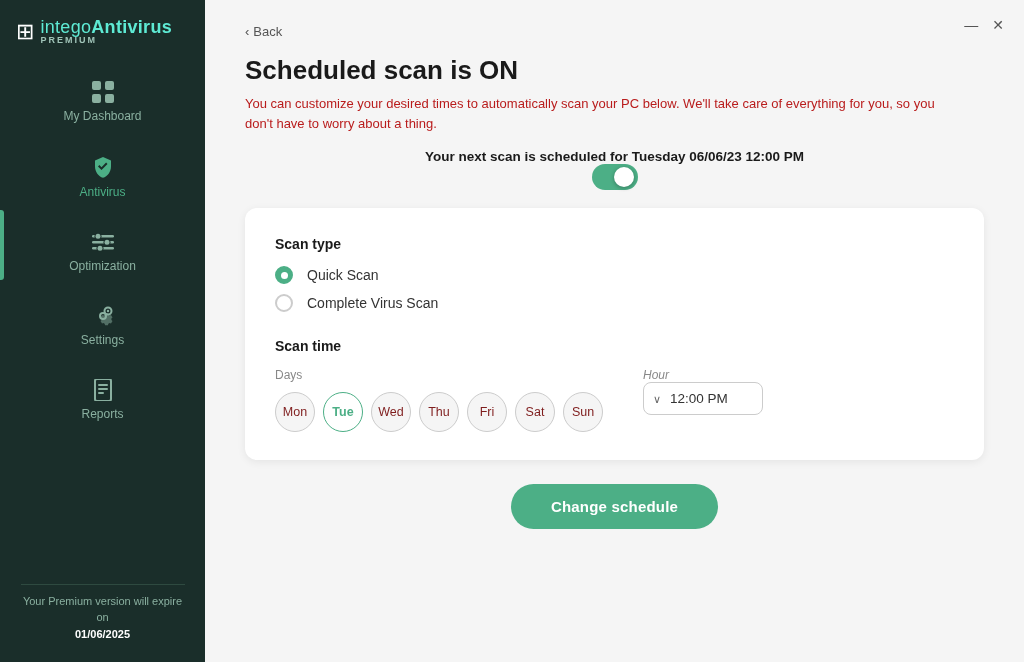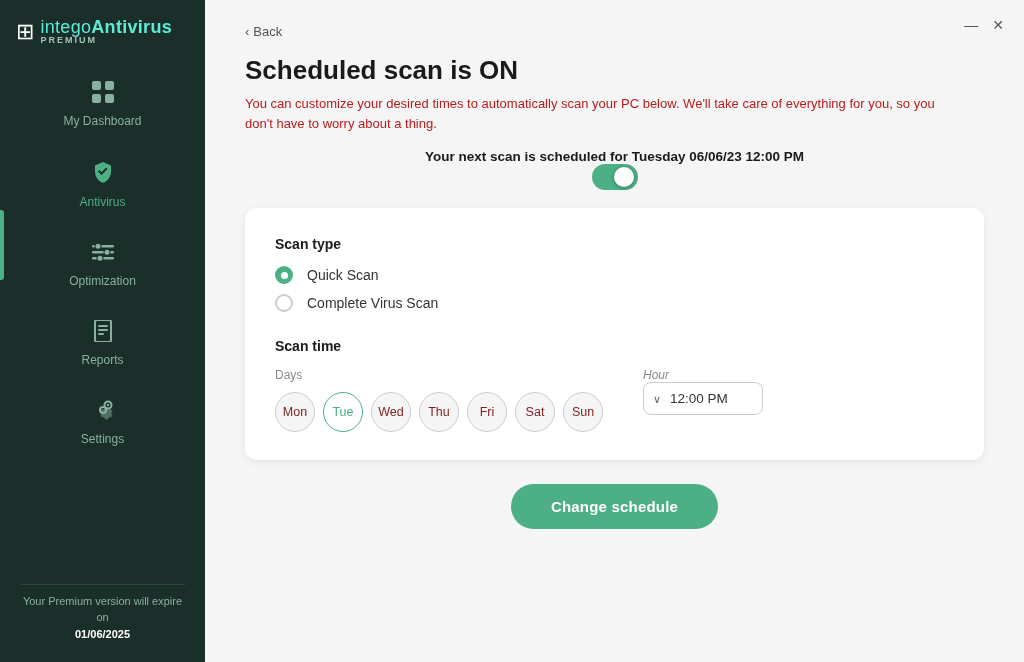--- a/index.html
+++ b/index.html
@@ -77,21 +77,20 @@
       flex: 1;
     }
 
     .nav-item {
       width: 100%;
       display: flex;
       flex-direction: column;
       align-items: center;
       padding: 14px 10px;
       cursor: pointer;
-      gap: 5px;
       color: #8ab0a0;
     }
 
     .nav-item.active {
       color: #4caf86;
     }
 
     .nav-item .nav-icon {
       font-size: 22px;
     }
@@ -322,20 +321,21 @@
       cursor: pointer;
       display: flex;
       align-items: center;
       justify-content: center;
     }
 
     .day-btn.selected {
       border-color: #4caf86;
       color: #4caf86;
       background: white;
+      font-weight: bold;
     }
 
     .hour-group {}
     .hour-sublabel {
       font-size: 12px;
       color: #888;
       font-style: italic;
     }
 
     .hour-select {
@@ -438,39 +438,39 @@
           <circle cx="8" cy="17.25" r="3.5" fill="#1a2e2a"></circle>
           <circle cx="8" cy="17.25" r="2.5"></circle>
         </svg>
       </span>
       <span class="nav-label">Optimization</span>
     </div>
 
     <div class="nav-item">
       <span class="nav-icon">
         <svg width="22" height="22" viewBox="0 0 22 22" fill="currentColor">
+          <path d="M11 7a4 4 0 100 8 4 4 0 000-8zm0 6a2 2 0 110-4 2 2 0 010 4z"></path>
+          <path d="M19.4 13.5l1.1-1-1.5-2.6-1.5.5a7 7 0 00-1.2-.7l-.3-1.5h-3l-.3 1.5a7 7 0 00-1.2.7l-1.5-.5-1.5 2.6 1.1 1a7 7 0 000 1.4l-1.1 1 1.5 2.6 1.5-.5a7 7 0 001.2.7l.3 1.5h3l.3-1.5a7 7 0 001.2-.7l1.5.5 1.5-2.6-1.1-1a7 7 0 000-1.4z" opacity="0.5"></path>
+          <circle cx="16" cy="6" r="3.5" fill="none" stroke="currentColor" stroke-width="2"></circle>
+          <circle cx="16" cy="6" r="1.2"></circle>
+        </svg>
+      </span>
+      <span class="nav-label">Settings</span>
+    </div>
+
+    <div class="nav-item">
+      <span class="nav-icon">
+        <svg width="22" height="22" viewBox="0 0 22 22" fill="currentColor">
           <rect x="3" y="0" width="16" height="22" rx="2" fill="none" stroke="currentColor" stroke-width="2"></rect>
           <rect x="6" y="5" width="10" height="2" rx="1"></rect>
           <rect x="6" y="9" width="10" height="2" rx="1"></rect>
           <rect x="6" y="13" width="6" height="2" rx="1"></rect>
         </svg>
       </span>
       <span class="nav-label">Reports</span>
-    </div>
-
-    <div class="nav-item">
-      <span class="nav-icon">
-        <svg width="22" height="22" viewBox="0 0 22 22" fill="currentColor">
-          <path d="M11 7a4 4 0 100 8 4 4 0 000-8zm0 6a2 2 0 110-4 2 2 0 010 4z"></path>
-          <path d="M19.4 13.5l1.1-1-1.5-2.6-1.5.5a7 7 0 00-1.2-.7l-.3-1.5h-3l-.3 1.5a7 7 0 00-1.2.7l-1.5-.5-1.5 2.6 1.1 1a7 7 0 000 1.4l-1.1 1 1.5 2.6 1.5-.5a7 7 0 001.2.7l.3 1.5h3l.3-1.5a7 7 0 001.2-.7l1.5.5 1.5-2.6-1.1-1a7 7 0 000-1.4z" opacity="0.5"></path>
-          <circle cx="16" cy="6" r="3.5" fill="none" stroke="currentColor" stroke-width="2"></circle>
-          <circle cx="16" cy="6" r="1.2"></circle>
-        </svg>
-      </span>
-      <span class="nav-label">Settings</span>
     </div>
   </nav>
 
   <div class="sidebar-divider"></div>
 
   <div class="sidebar-footer">
     <span>Your Premium version will expire on</span>
     <br>
     <strong>01/06/2025</strong>
   </div>

